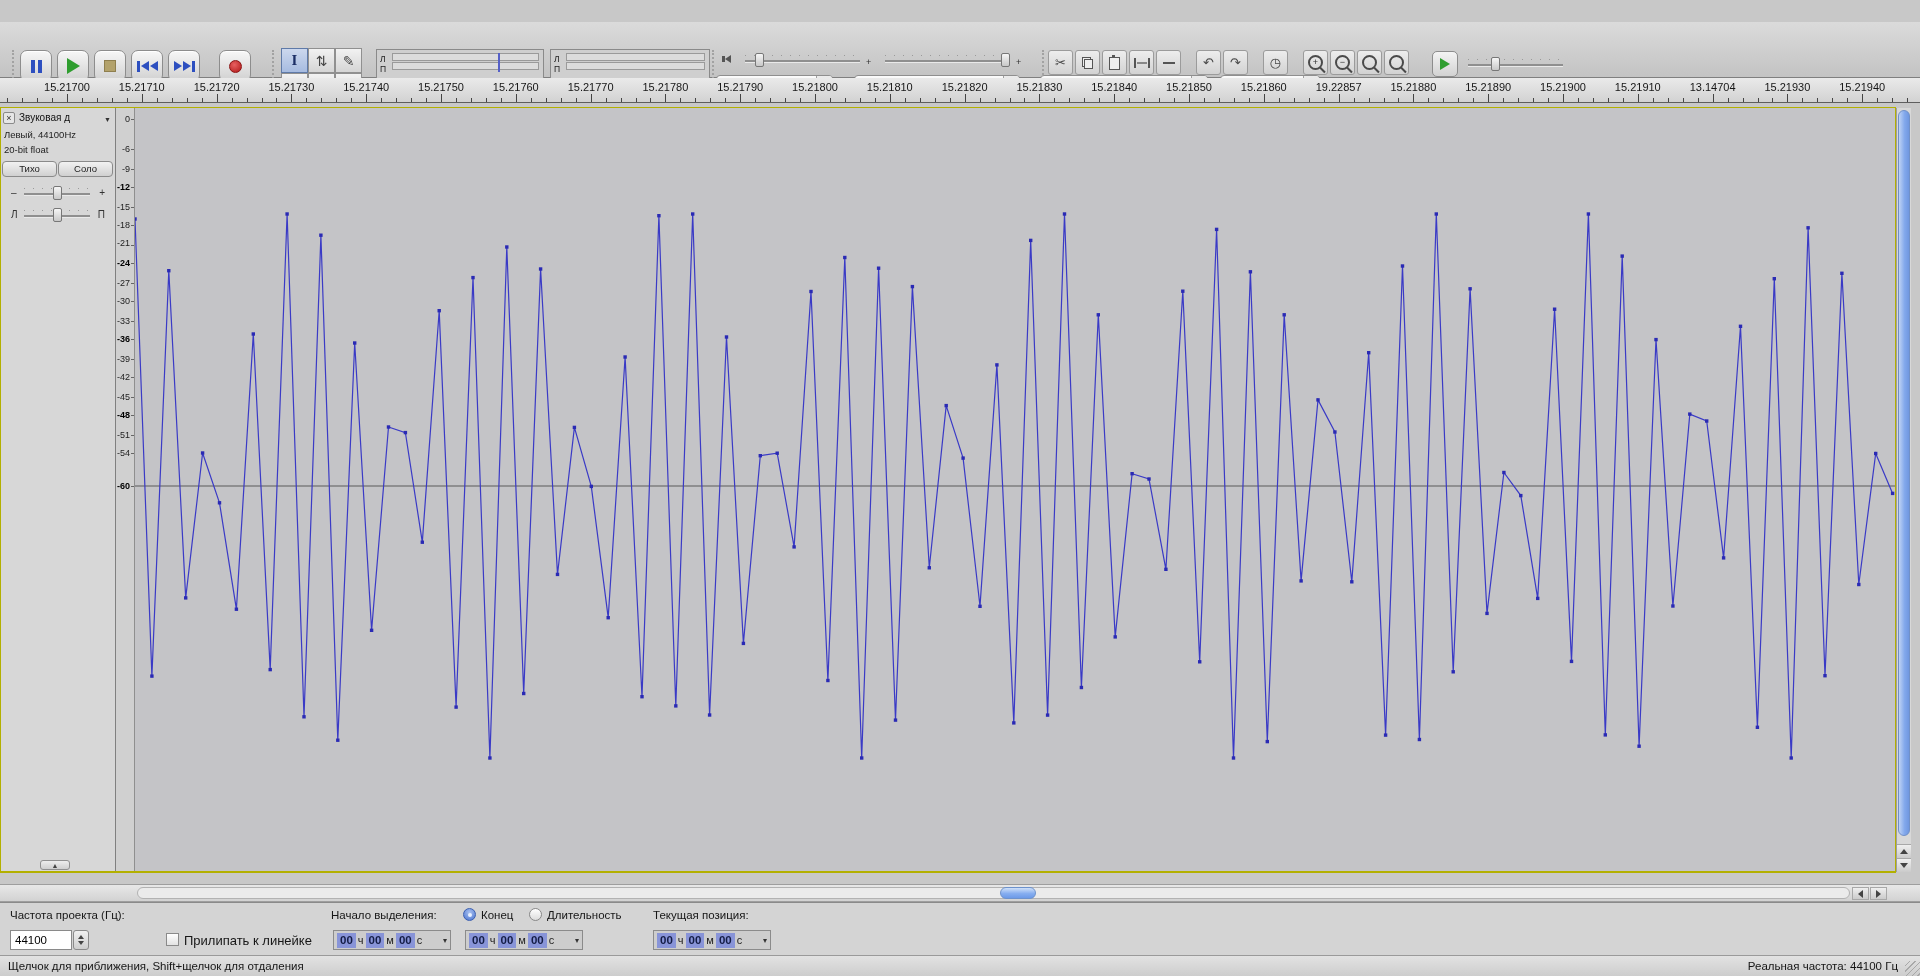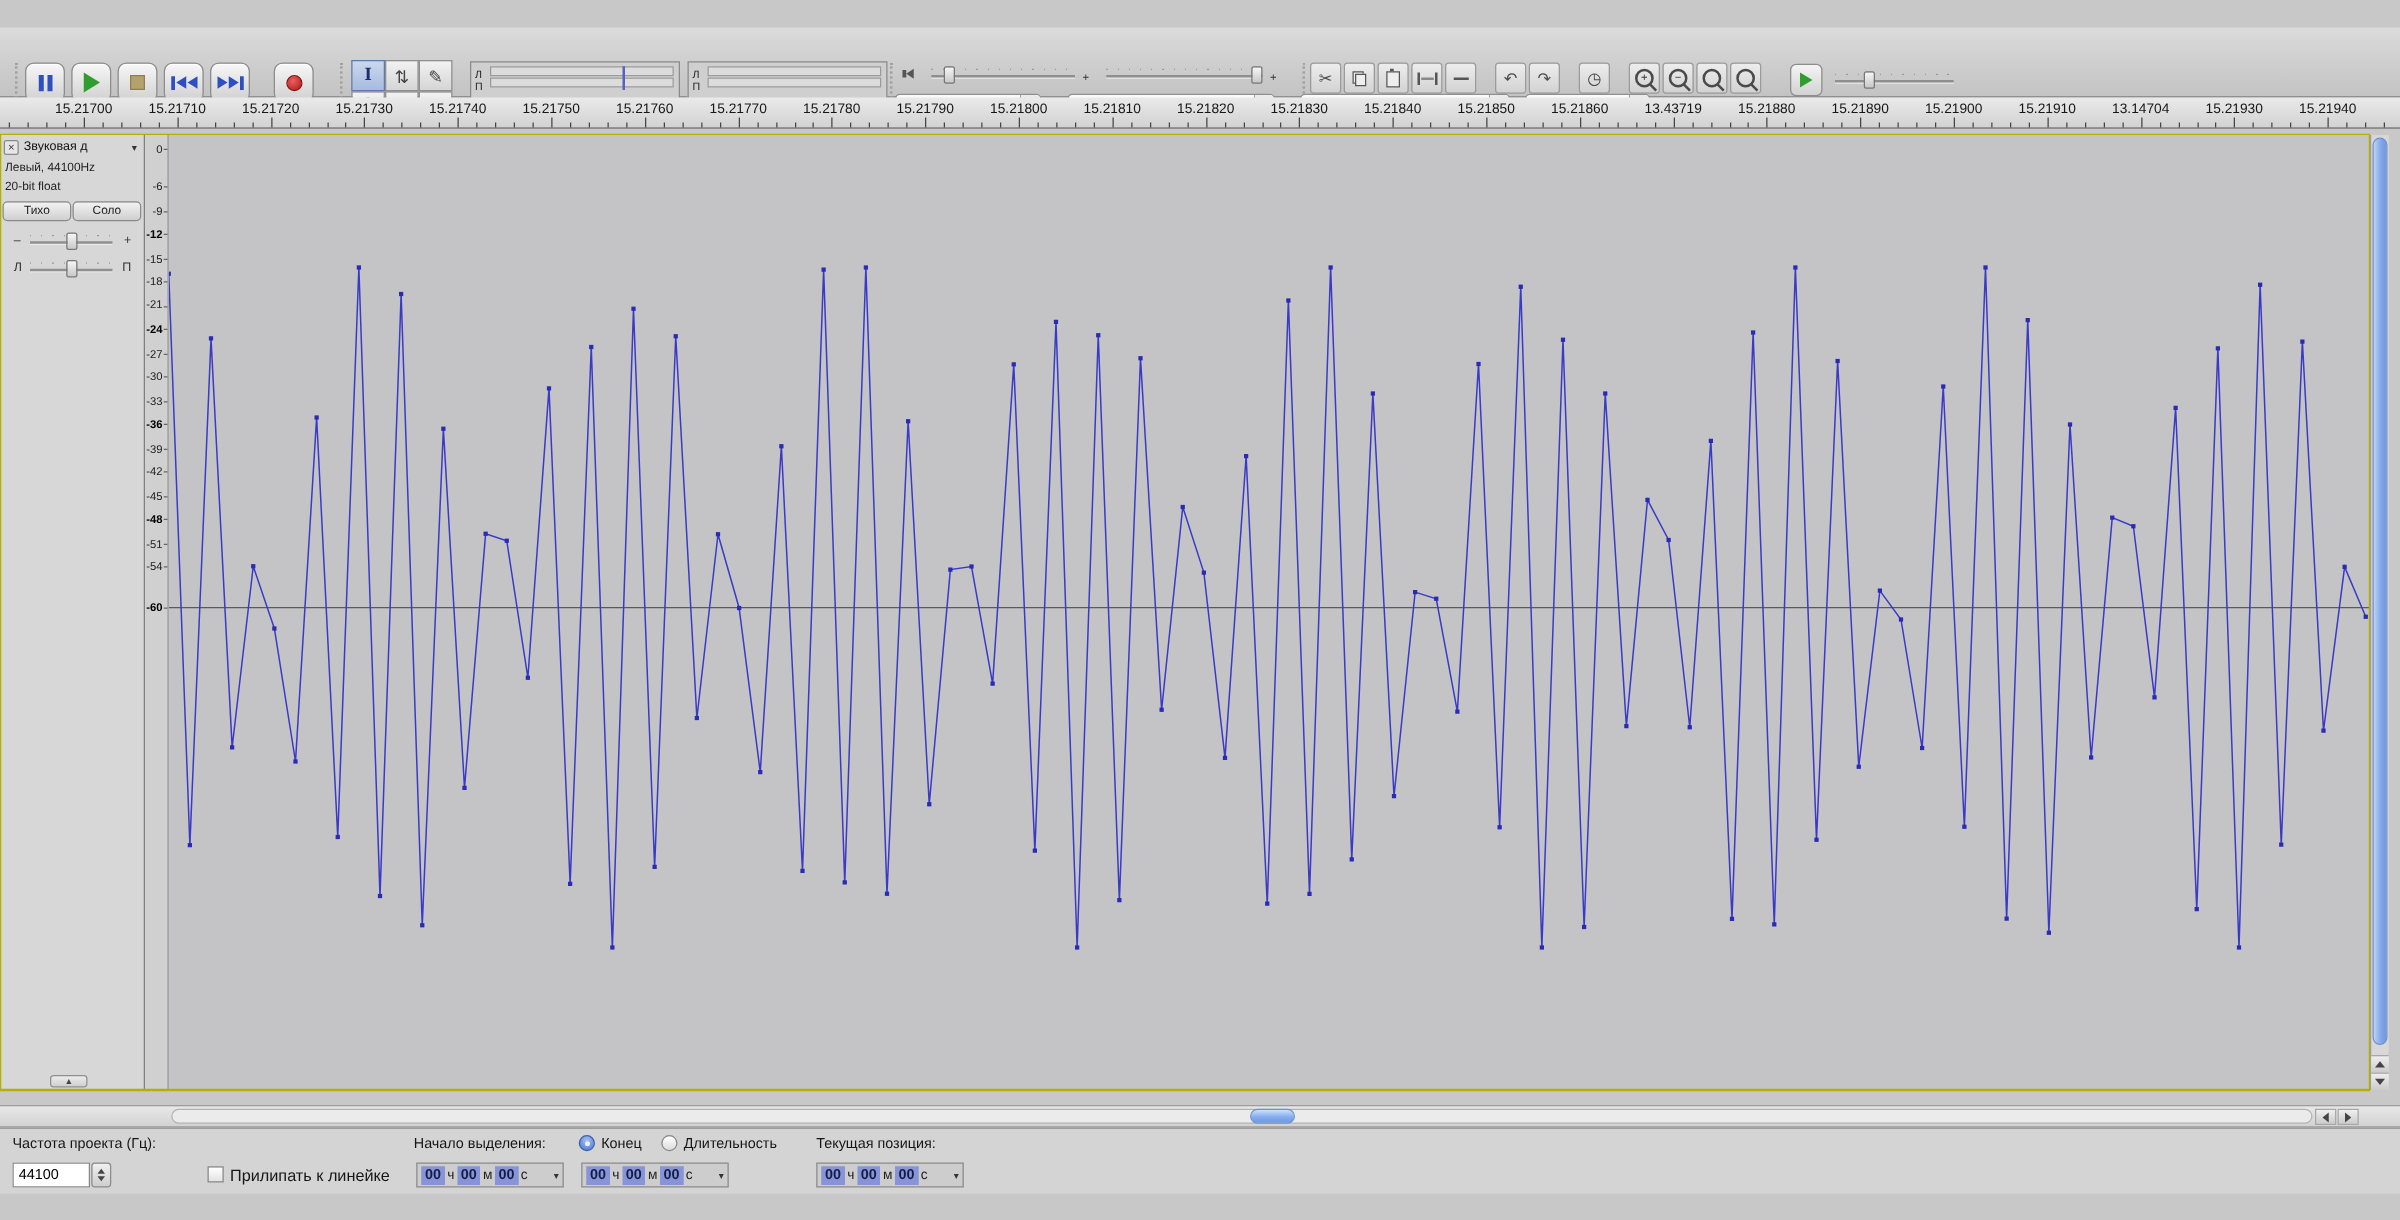--- a/index.html
+++ b/index.html
@@ -389,21 +389,21 @@
       <span class="rlabel" style="left: 590.6px;">15.21770</span>
       <span class="rlabel" style="left: 665.4px;">15.21780</span>
       <span class="rlabel" style="left: 740.2px;">15.21790</span>
       <span class="rlabel" style="left: 815px;">15.21800</span>
       <span class="rlabel" style="left: 889.8px;">15.21810</span>
       <span class="rlabel" style="left: 964.6px;">15.21820</span>
       <span class="rlabel" style="left: 1039.4px;">15.21830</span>
       <span class="rlabel" style="left: 1114.2px;">15.21840</span>
       <span class="rlabel" style="left: 1189px;">15.21850</span>
       <span class="rlabel" style="left: 1263.8px;">15.21860</span>
-      <span class="rlabel" style="left: 1338.6px;">13.43719</span>
+      <span class="rlabel" style="left: 1338.6px;">19.22857</span>
       <span class="rlabel" style="left: 1413.4px;">15.21880</span>
       <span class="rlabel" style="left: 1488.2px;">15.21890</span>
       <span class="rlabel" style="left: 1563px;">15.21900</span>
       <span class="rlabel" style="left: 1637.8px;">15.21910</span>
       <span class="rlabel" style="left: 1712.6px;">13.14704</span>
       <span class="rlabel" style="left: 1787.4px;">15.21930</span>
       <span class="rlabel" style="left: 1862.2px;">15.21940</span>
       <i class="rtick" style="left: 7.2px; height: 4px;"></i>
       <i class="rtick" style="left: 22.1px; height: 4px;"></i>
       <i class="rtick" style="left: 37.1px; height: 4px;"></i>
@@ -782,13 +782,18 @@
         <span class="tf-d">00</span>
         <span class="tf-u">ч</span>
         <span class="tf-d">00</span>
         <span class="tf-u">м</span>
         <span class="tf-d">00</span>
         <span class="tf-u">с</span>
         <span class="tf-arrow">▾</span>
       </div>
   </div>
 
+  <div class="statusbar">
+    <span class="status-left">Щелчок для приближения, Shift+щелчок для отдаления</span>
+    <span class="status-right">Реальная частота: 44100 Гц</span>
+    <i class="grip"></i>
+  </div>
 </div>
 
 </body></html>

